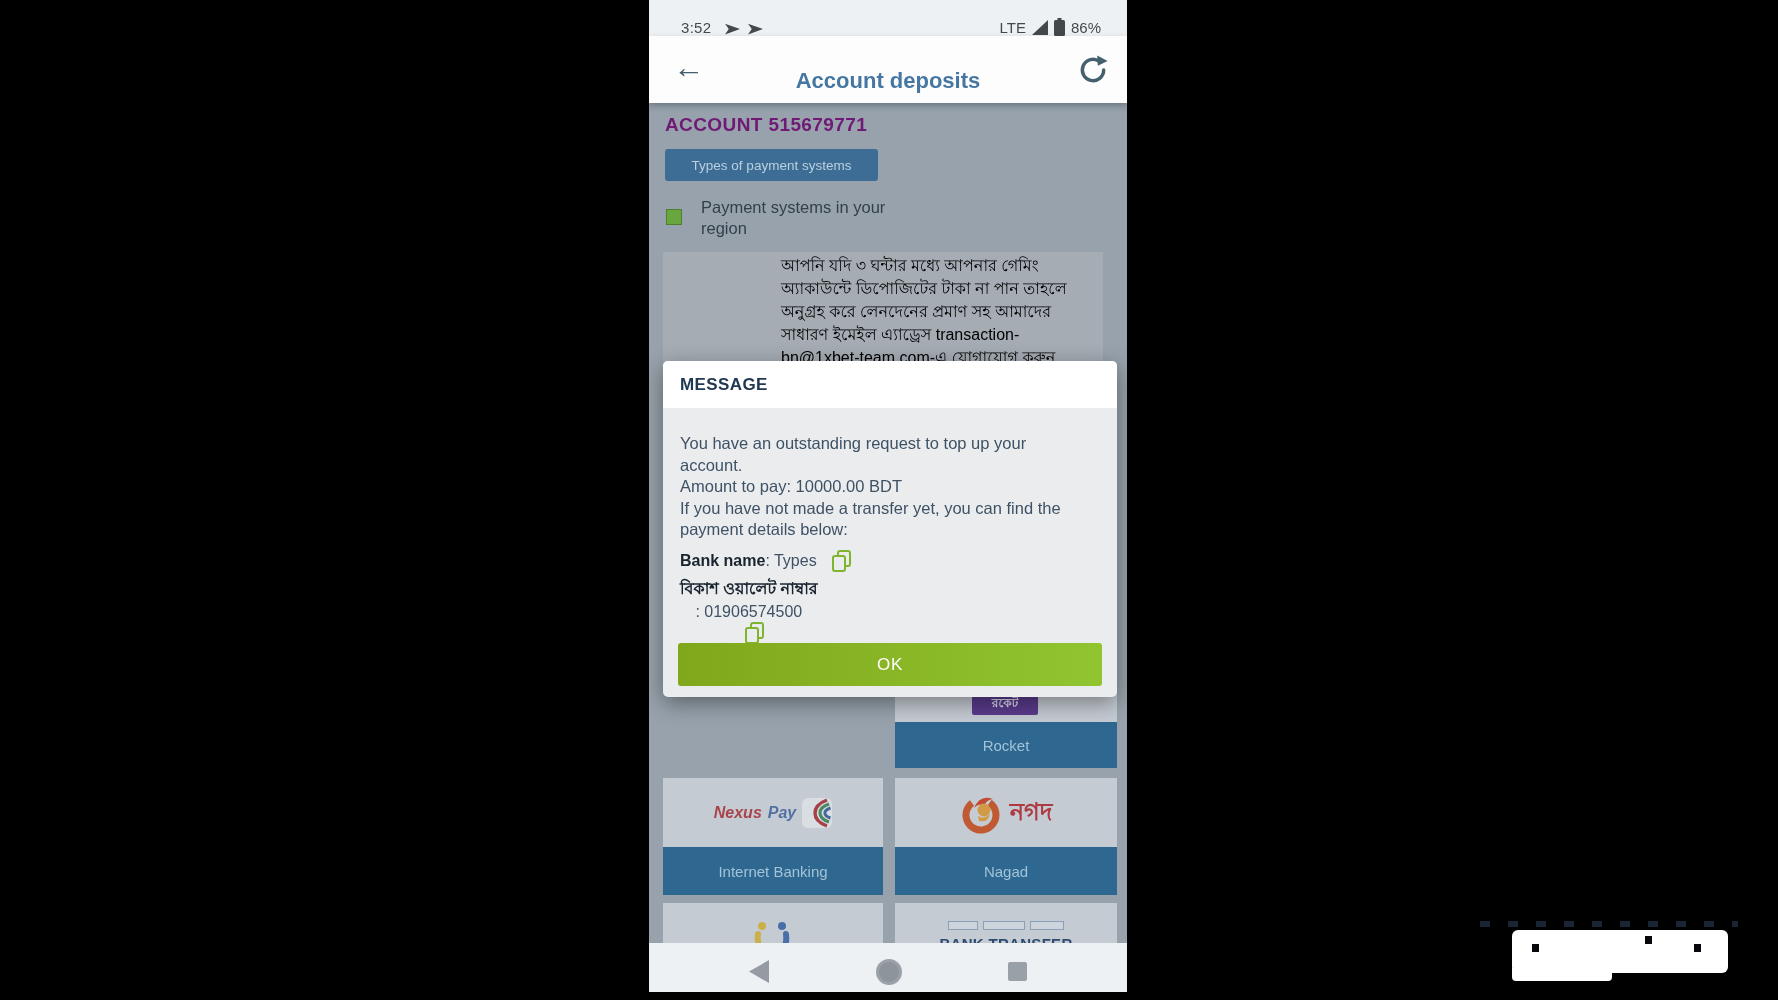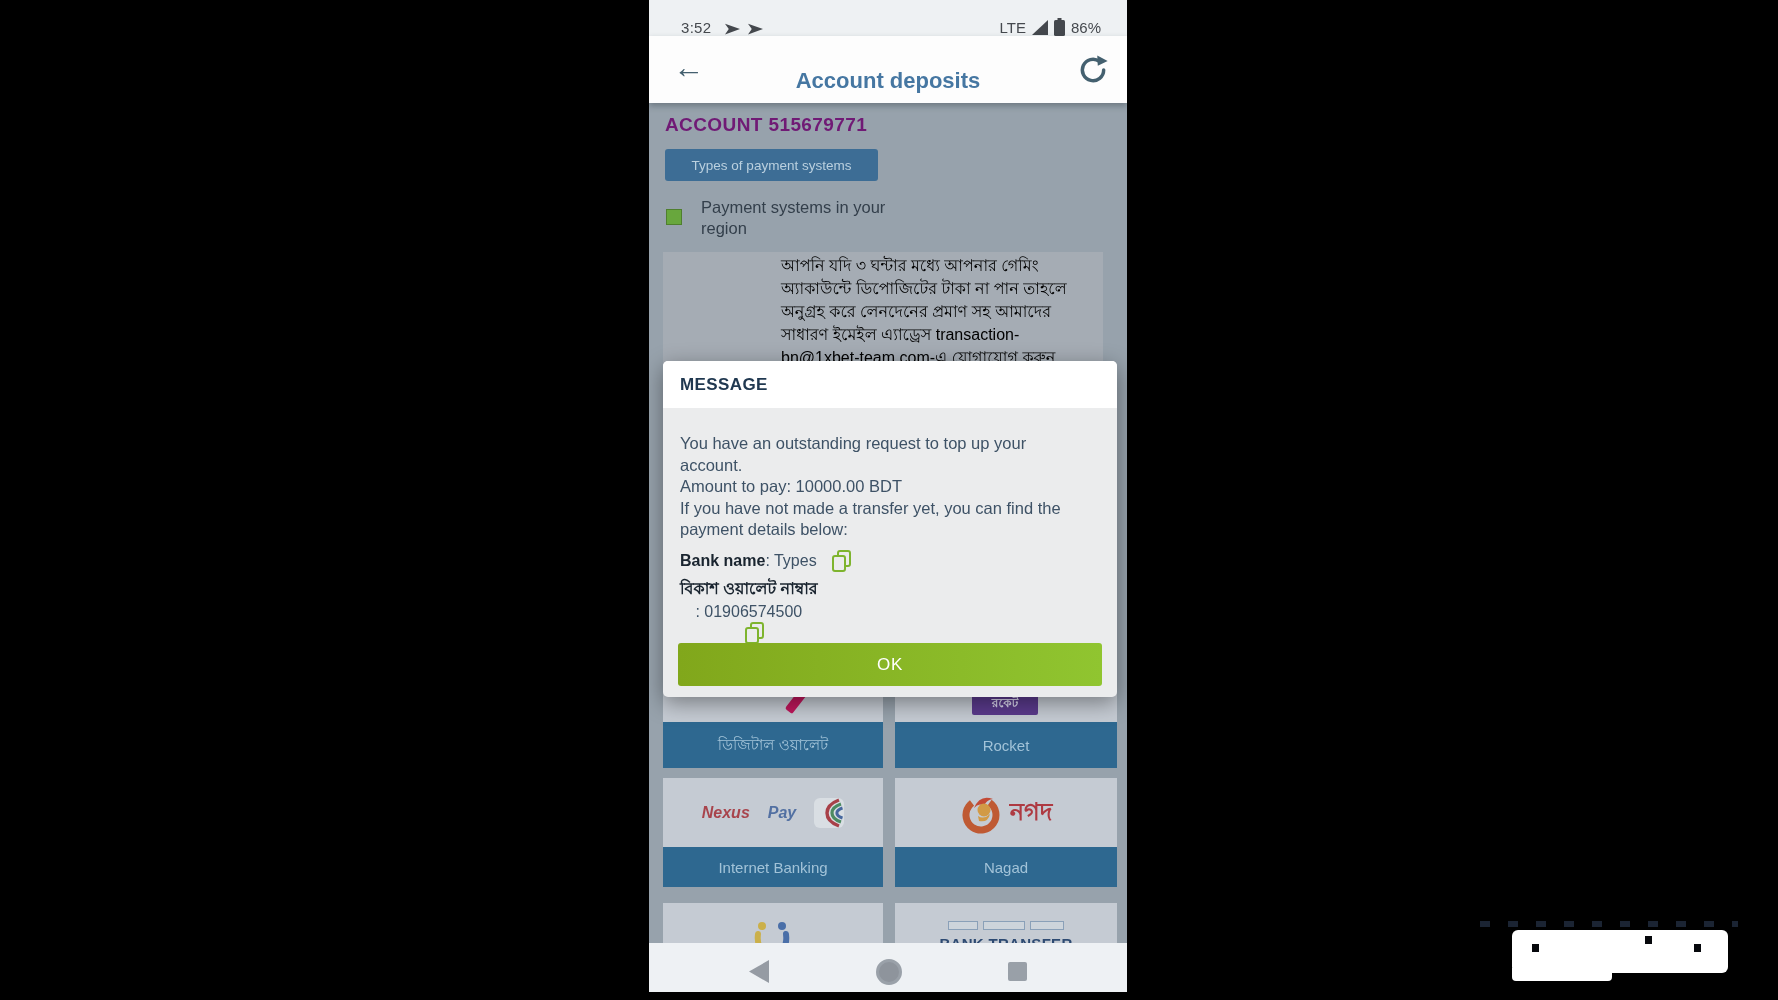--- a/index.html
+++ b/index.html
@@ -40,30 +40,30 @@
                color:#000000;white-space:nowrap;}
 
   
   .tile{position:absolute;cursor:pointer;}
   .tile-top{background:#c5cbd3;position:relative;overflow:hidden;display:flex;align-items:center;justify-content:center;}
   .tile-labelbar{background:#2e6890;display:flex;align-items:center;justify-content:center;
                  color:#a2c3d8;font-size:15px;white-space:nowrap;}
   .t-r1l{left:14px;top:653px;width:220px;}  .t-r1r{left:246px;top:653px;width:222px;}
   .t-r1l .tile-top,.t-r1r .tile-top{height:69px;} .t-r1l .tile-labelbar,.t-r1r .tile-labelbar{height:46px;}
   .t-r2l{left:14px;top:778px;width:220px;}  .t-r2r{left:246px;top:778px;width:222px;}
-  .t-r2l .tile-top,.t-r2r .tile-top{height:69px;} .t-r2l .tile-labelbar,.t-r2r .tile-labelbar{height:40px;}
+  .t-r2l .tile-top,.t-r2r .tile-top{height:69px;} .t-r2l .tile-labelbar,.t-r2r .tile-labelbar{height:48px;}
   .t-r3l{left:14px;top:903px;width:220px;}  .t-r3r{left:246px;top:903px;width:222px;}
   .t-r3l .tile-top,.t-r3r .tile-top{height:69px;}
 
   .bkash-sliver{position:absolute;left:132px;top:26px;width:9px;height:36px;background:#c0175c;
                 transform:rotate(38deg);border-radius:2px;}
   .rocket-badge{position:absolute;left:77px;top:40px;width:66px;height:22px;background:#5a3a8c;
                 border-radius:2px;display:flex;align-items:center;justify-content:center;
                 color:#d8d4ec;font-size:12px;font-weight:bold;white-space:nowrap;}
-  .nexus-logo{display:flex;align-items:center;gap:18px;}
+  .nexus-logo{display:flex;align-items:center;gap:6px;}
   .nexus-word{font-size:16px;font-weight:bold;font-style:italic;white-space:nowrap;}
   .nexus-red{color:#a8444c;} .nexus-blue{color:#5270a2;}
   .nagad-logo{display:flex;align-items:center;gap:6px;}
   .nagad-word{font-size:24px;font-weight:bold;color:#ae3a42;white-space:nowrap;}
   .bt-chips{position:absolute;left:0;right:0;top:18px;display:flex;gap:5px;justify-content:center;}
   .bt-chip{height:9px;background:#cdd4db;border:1px solid #8aa0b8;box-sizing:border-box;}
   .bt-text{position:absolute;left:0;right:0;top:32px;text-align:center;font-size:15px;
            font-weight:bold;color:#2d4a72;letter-spacing:.3px;white-space:nowrap;}
 
   
@@ -149,26 +149,20 @@
   <div class="notice">
     <div class="notice-text">
       <div>আপনি যদি ৩ ঘন্টার মধ্যে আপনার গেমিং</div>
       <div>অ্যাকাউন্টে ডিপোজিটের টাকা না পান তাহলে</div>
       <div>অনুগ্রহ করে লেনদেনের প্রমাণ সহ আমাদের</div>
       <div>সাধারণ ইমেইল এ্যাড্রেস transaction-</div>
       <div>bn@1xbet-team.com-এ যোগাযোগ করুন</div>
     </div>
   </div>
 
-  <div class="tile t-r1l">
-    <div class="tile-top">
-      <div class="bkash-sliver"></div>
-    </div>
-    <div class="tile-labelbar">ডিজিটাল ওয়ালেট</div>
-  </div>
   <div class="tile t-r1r">
     <div class="tile-top">
       <div class="rocket-badge">রকেট</div>
     </div>
     <div class="tile-labelbar">Rocket</div>
   </div>
 
   <div class="tile t-r2l">
     <div class="tile-top">
       <div class="nexus-logo">

